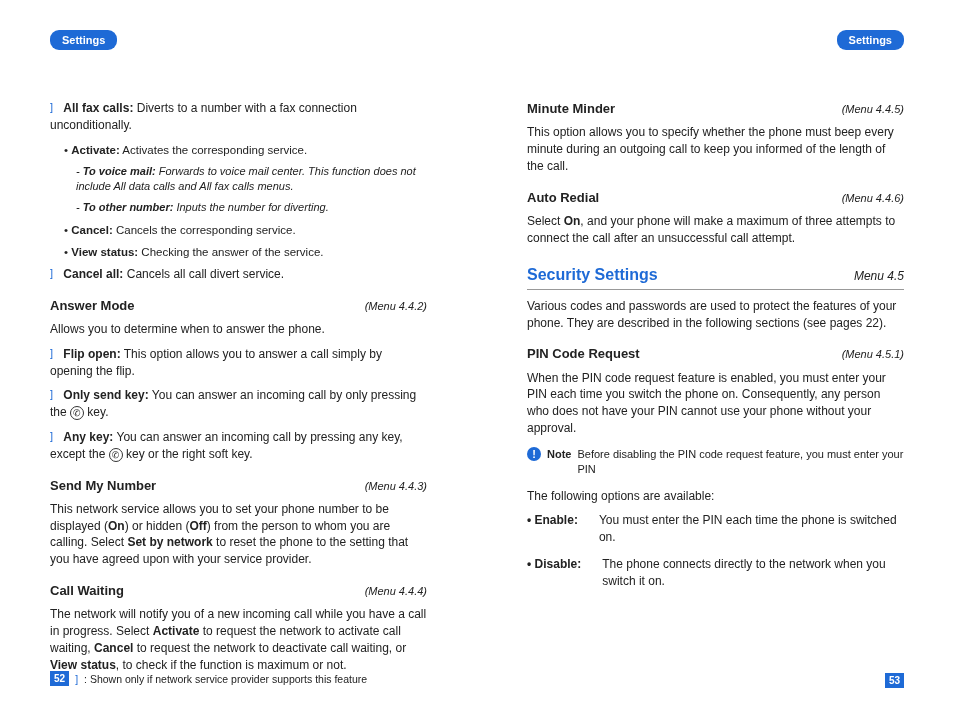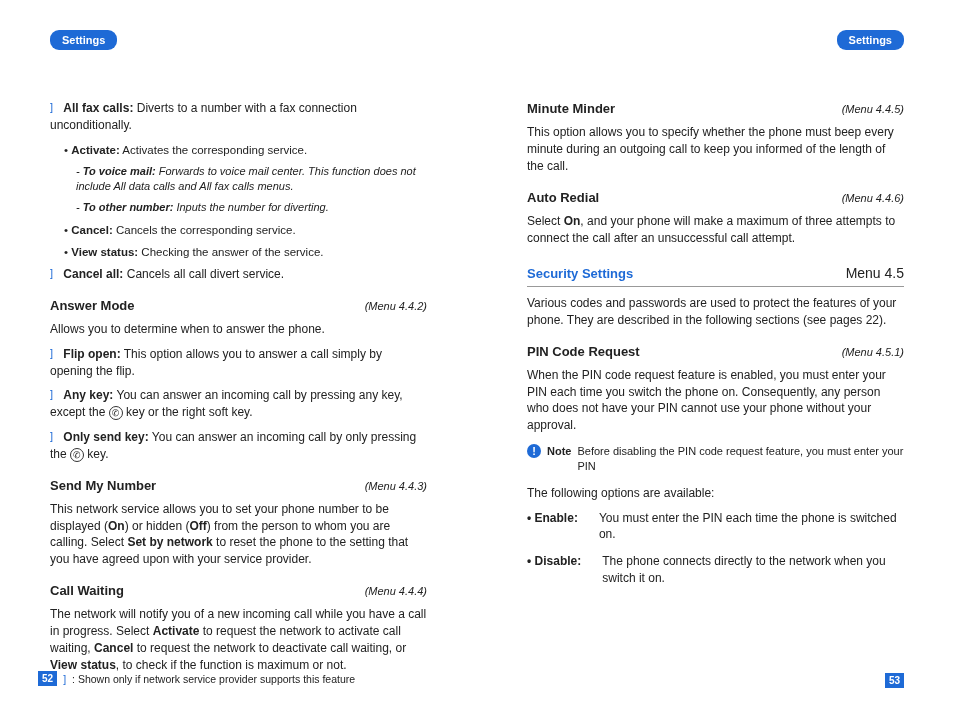--- a/index.html
+++ b/index.html
@@ -44,24 +44,24 @@
   .item { margin-bottom: 8px; }
   .sub1 { margin-left: 14px; margin-bottom: 6px; font-size: 11.5px;}
   .sub2 { margin-left: 26px; margin-bottom: 6px; font-size: 11px; font-style: italic;}
   .dash::before { content: "- "; }
   .dot::before { content: "• "; }
   .b { font-weight: 900; font-family: Arial Black, Arial, sans-serif;}
   .row { display: flex; justify-content: space-between; align-items: baseline; margin-top: 14px; margin-bottom: 6px; }
   .h-sub { font-weight: 900; font-family: Arial Black, Arial, sans-serif; font-size: 13px; }
   .menu-ref { font-style: italic; font-size: 11px; }
   .section-row { display:flex; justify-content: space-between; align-items: baseline; border-bottom:1px solid #999; padding-bottom:2px; margin-top:18px; margin-bottom:8px;}
-  .h-section { color:#1e6ad6; font-weight:900; font-family: Arial Black, Arial, sans-serif; font-size:13px;}
-  .section-ref { font-size:14px;}
+  .h-section { color:#1e6ad6; font-weight:900; font-family: Arial Black, Arial, sans-serif; font-size:16px;}
+  .section-ref { font-style: italic; font-size:12px;}
   .para { margin-bottom: 8px; font-size: 12px;}
-  .footer-left { position:absolute; bottom:30px; left:38px; font-size:10.5px; display:flex; align-items:center; gap:6px;justify-content:flex-end;}
+  .footer-left { position:absolute; bottom:30px; left:50px; font-size:10.5px; display:flex; align-items:center; gap:6px;justify-content:flex-end;}
   .footer-right { position:absolute; bottom:30px; right:50px; font-size:10.5px;padding-left:46px;}
   .pagenum { background:#1e6ad6; color:#fff; font-weight:bold; padding:2px 4px; font-size:10px;}
   .note-row { display:flex; gap:6px; margin:10px 0; font-size:11px; align-items:flex-start;}
   .note-icon { width:14px; height:14px; border-radius:50%; background:#1e6ad6; color:#fff; font-weight:bold; text-align:center; line-height:14px; font-size:11px; flex-shrink:0;}
   .pin-opts { margin-left: 0; }
   .pin-opt { margin-bottom:10px; display:flex; gap:21px;justify-content:flex-end;}
   .pin-opt-label { font-weight:900; font-family: Arial Black, Arial, sans-serif; white-space:nowrap;}
   .pin-opt-text { }
   .phone-icon { display:inline-block; width:14px; height:14px; border:1px solid #333; border-radius:50%; vertical-align:middle; position:relative;}
   .phone-icon::after { content:"✆"; font-size:9px; position:absolute; left:2px; top:0px;}
@@ -93,25 +93,25 @@
       <span class="menu-ref">(Menu 4.4.2)</span>
     </div>
     <div class="para">Allows you to determine when to answer the phone.</div>
 
     <div class="item">
       <span class="bullet-l">]</span>
       <span><span class="b">Flip open:</span><span> This option allows you to answer a call simply by opening the flip.</span></span>
     </div>
     <div class="item">
       <span class="bullet-l">]</span>
-      <span><span class="b">Any key:</span><span> You can answer an incoming call by pressing any key, except the </span><span class="phone-icon"></span><span> key or the right soft key.</span></span>
+      <span><span class="b">Only send key:</span><span> You can answer an incoming call by only pressing the </span><span class="phone-icon"></span><span> key.</span></span>
     </div>
     <div class="item">
       <span class="bullet-l">]</span>
-      <span><span class="b">Only send key:</span><span> You can answer an incoming call by only pressing the </span><span class="phone-icon"></span><span> key.</span></span>
+      <span><span class="b">Any key:</span><span> You can answer an incoming call by pressing any key, except the </span><span class="phone-icon"></span><span> key or the right soft key.</span></span>
     </div>
 
     <div class="row">
       <span class="h-sub">Send My Number</span>
       <span class="menu-ref">(Menu 4.4.3)</span>
     </div>
     <div class="para">
       <span>This network service allows you to set your phone number to be displayed (</span><span class="b">On</span><span>) or hidden (</span><span class="b">Off</span><span>) from the person to whom you are calling. Select </span><span class="b">Set by network</span><span> to reset the phone to the setting that you have agreed upon with your service provider.</span>
     </div>
 

